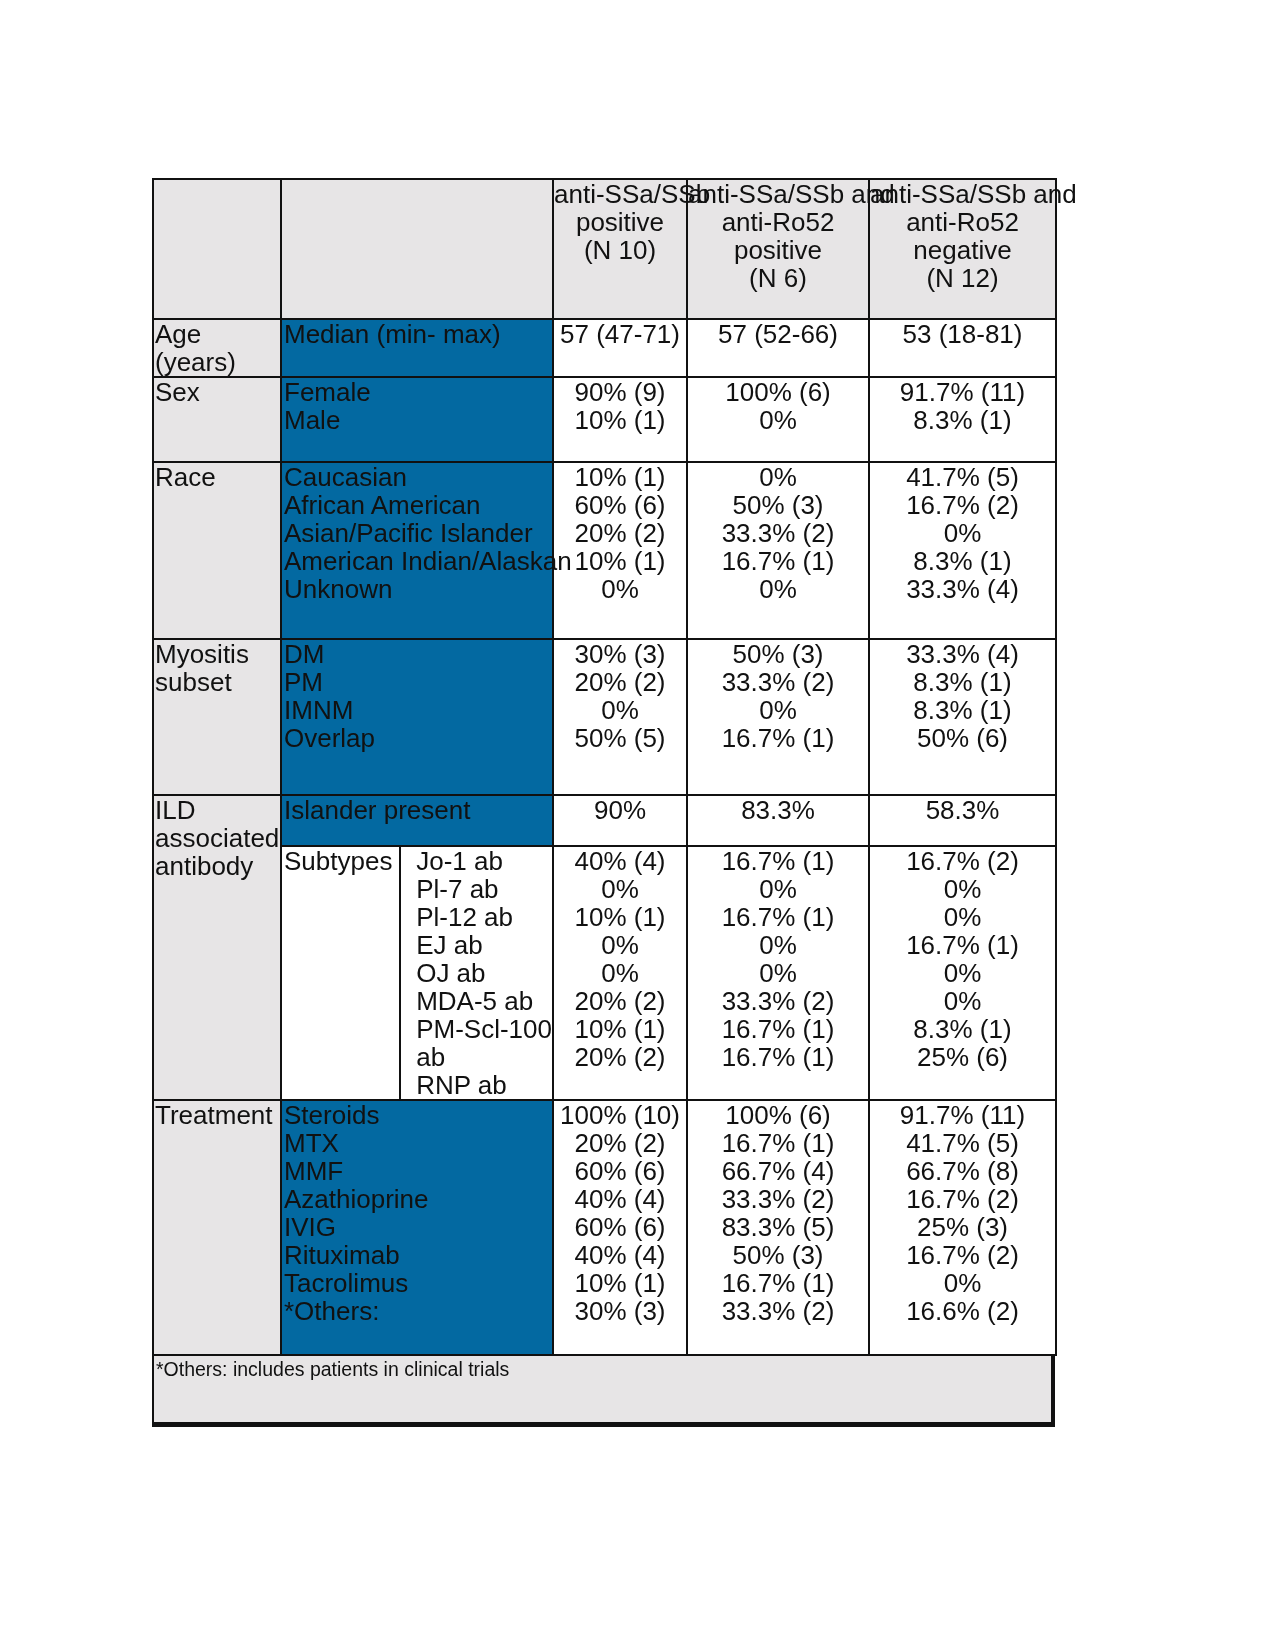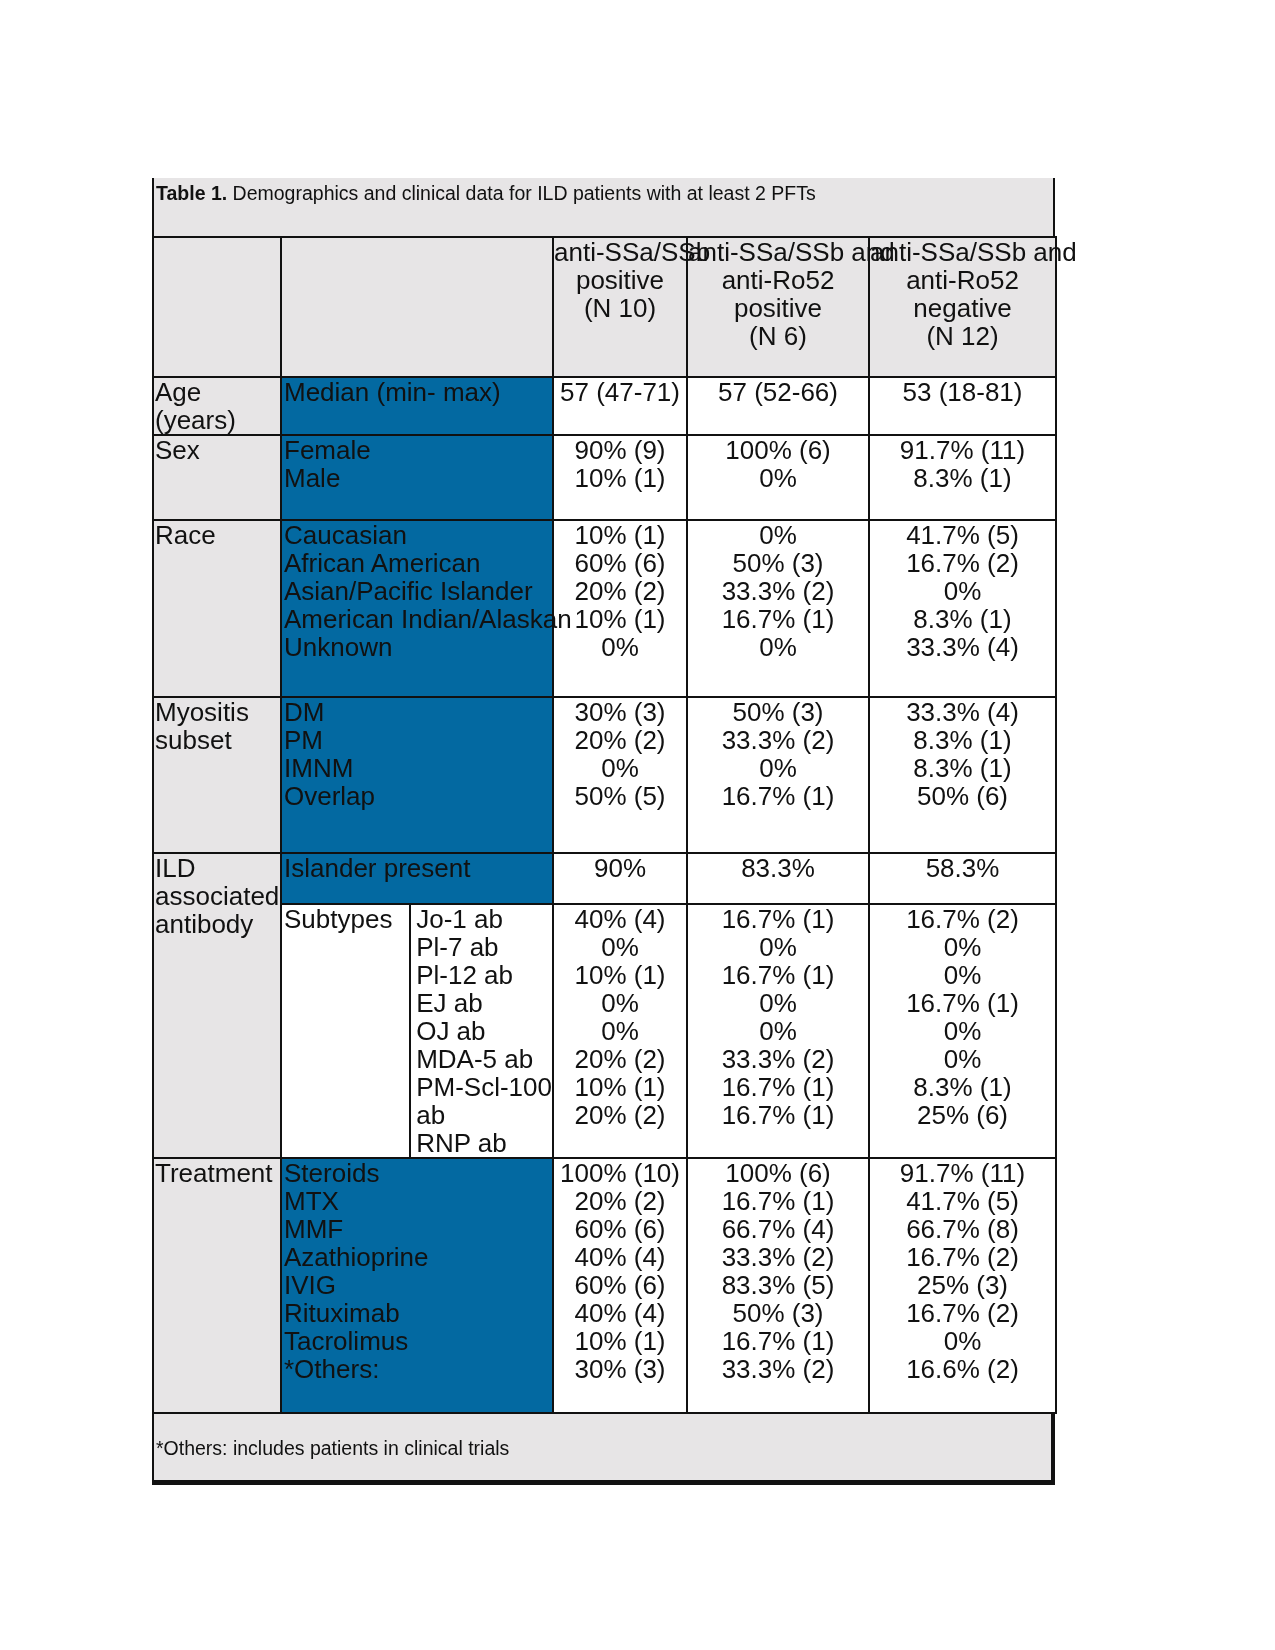--- a/index.html
+++ b/index.html
@@ -14,32 +14,29 @@
   td { border:2px solid #111; vertical-align:top; padding:0; }
   td.lab { background:#e7e5e6; padding-left:1px; }
   td.sub { background:#0369a1; padding-left:2px; }
   td.num { background:#fff; text-align:center; }
   tr.hdr td { background:#e7e5e6; height:138px; }
   tr.hdr td.num { background:#e7e5e6; padding-top:0; }
   td.inner-wrap { padding:0; }
   .line { display:block; white-space:nowrap; }
   .innergrid { display:flex; }
   .innergrid .c1 { width:134px; padding-left:2px; }
-  .innergrid .c2 { flex:1; border-left:2px solid #111; padding-left:5px; }
+  .innergrid .c2 { flex:1; border-left:2px solid #111; padding-left:15px; }
   .footer { position:relative; height:66px; background:#e7e5e6; border-left:2px solid #111;
             border-right:4px solid #111; border-bottom:5px solid #111; }
-  .footnote { position:absolute; left:2px; top:2px; font-size:19.5px; white-space:nowrap;margin-top:21px; }
+  .footnote { position:absolute; left:2px; top:2px; font-size:19.5px; white-space:nowrap; }
 </style>
 </head>
 <body>
 
 <div class="doc">
-  <div class="title-box">
-    <div class="title"><b>Table 1.</b><span> Demographics and clinical data for ILD patients with at least 2 PFTs</span></div>
-  </div>
 
   <table>
     <colgroup>
       <col style="width:128px">
         <col style="width:272px">
         <col style="width:134px">
         <col style="width:182px">
         <col style="width:187px">
     </colgroup>
 

